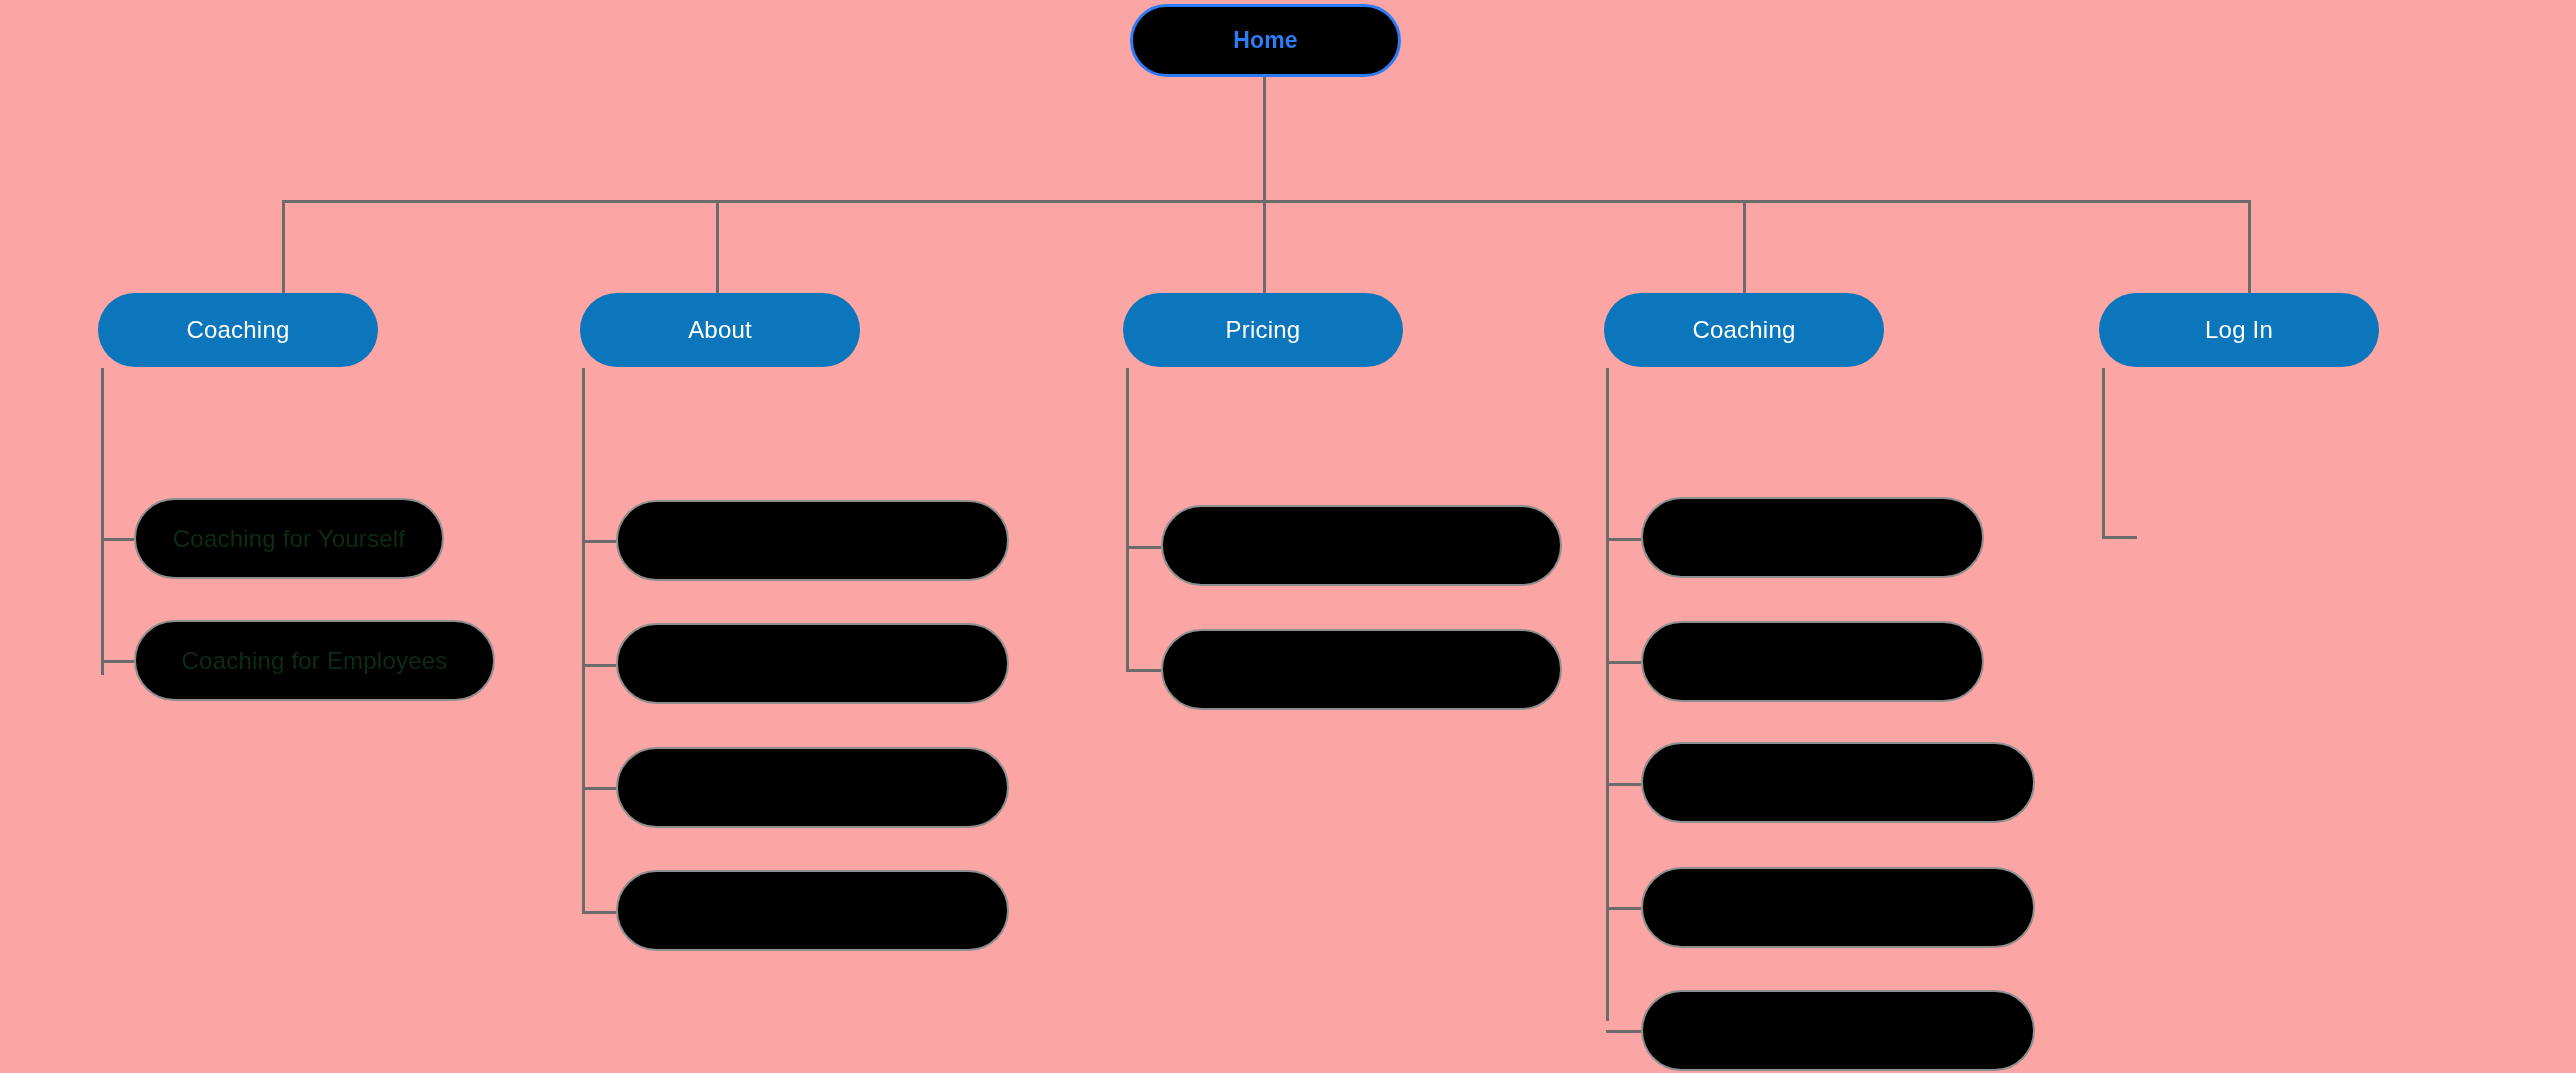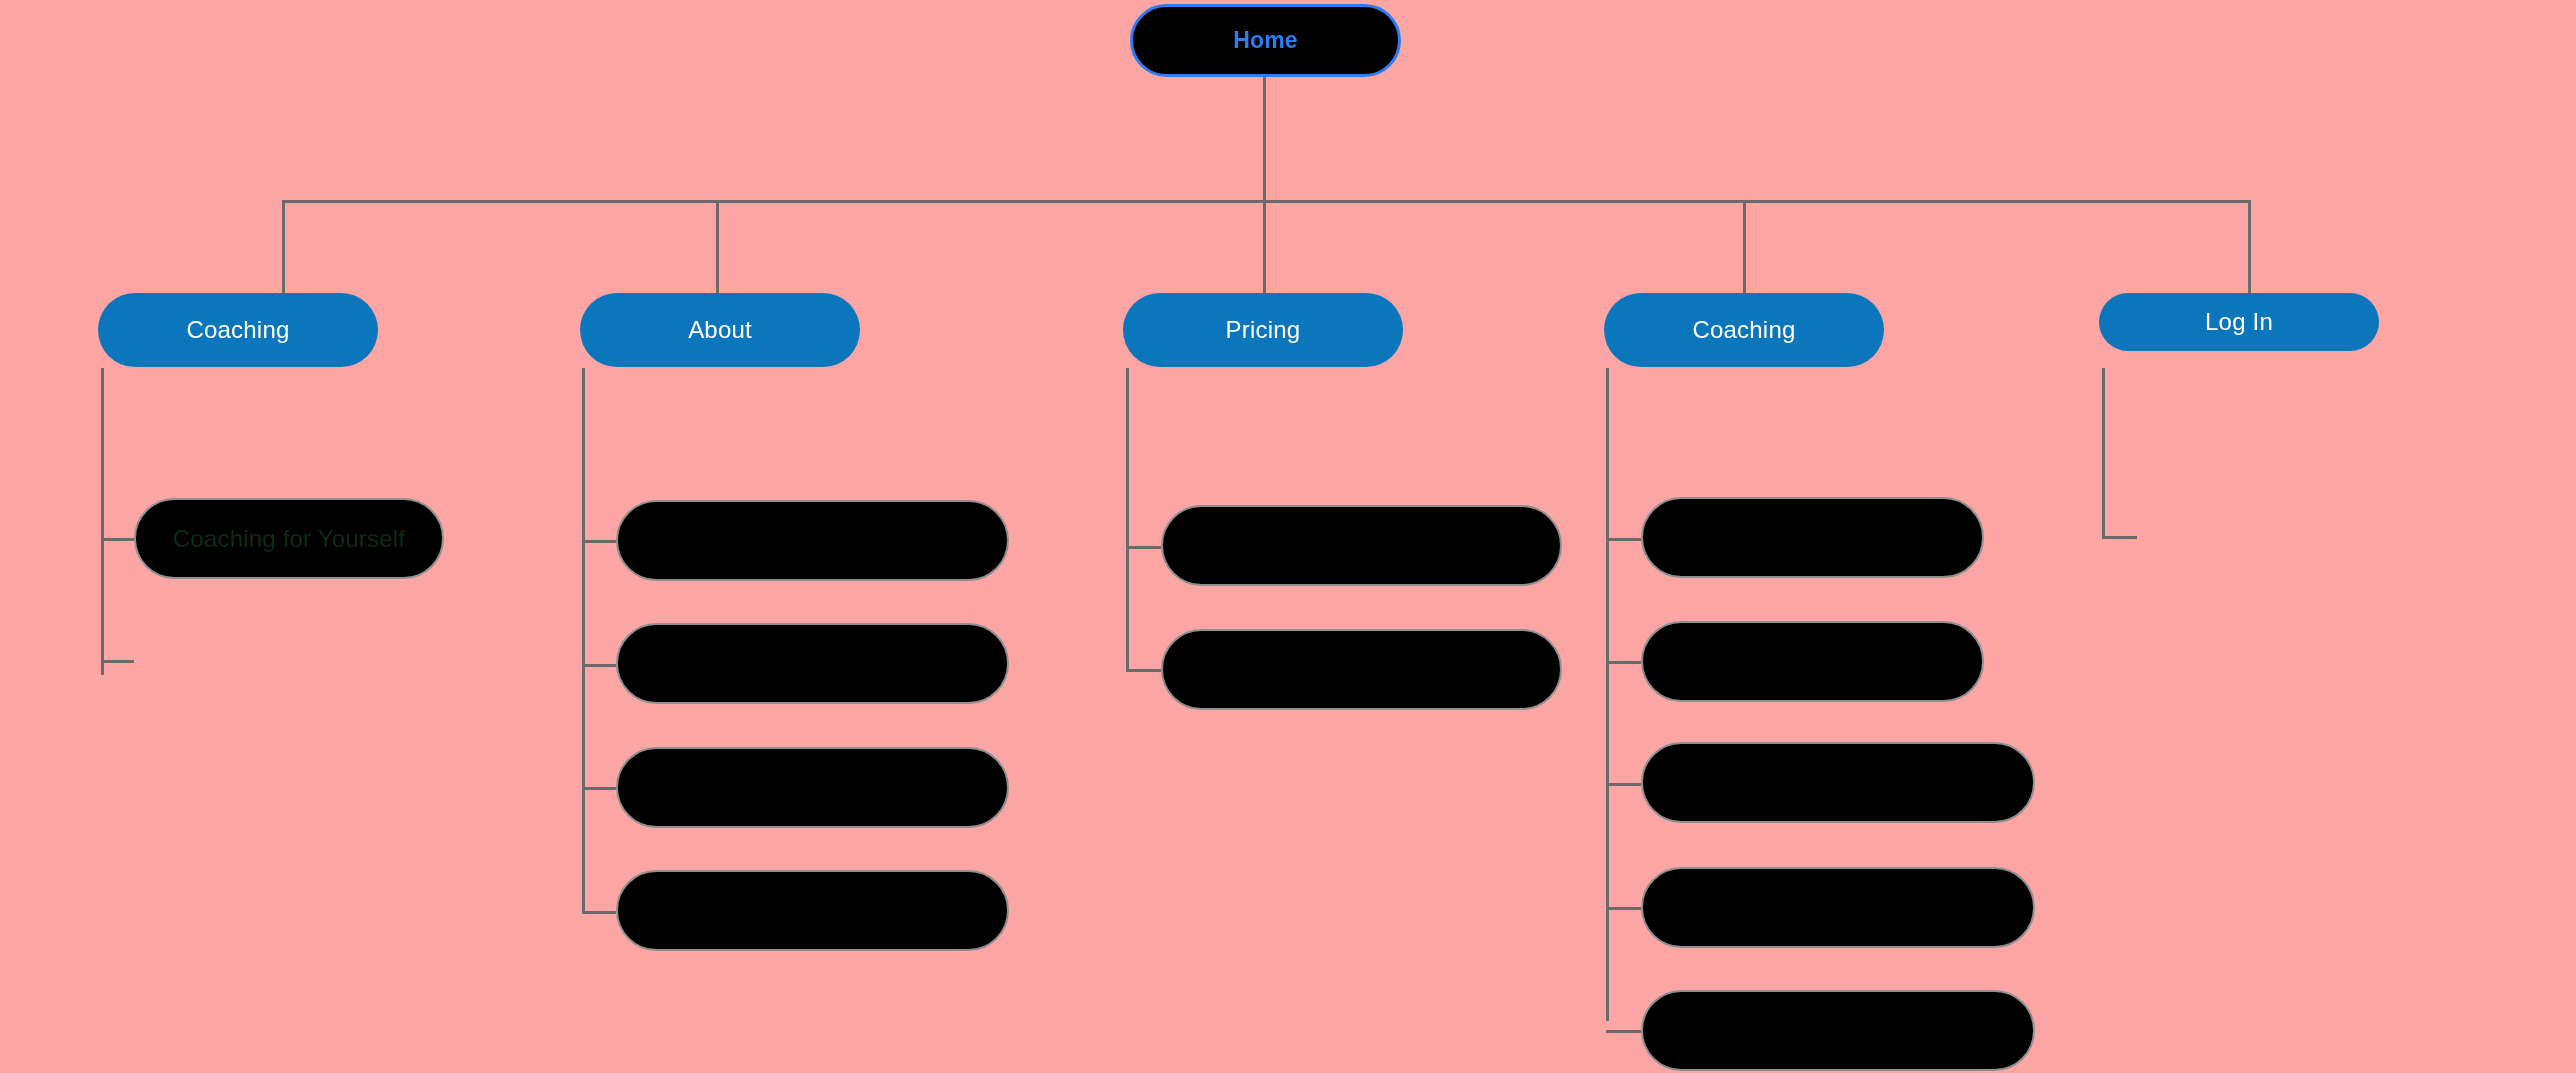--- a/index.html
+++ b/index.html
@@ -84,28 +84,29 @@
   <div class="line v" style="left:2248px; top:200px; height:93px;"></div>
 
   <div class="node primary" style="left:98px; top:293px; width:280px; height:74px;">Coaching</div>
 
   <div class="node primary" style="left:580px; top:293px; width:280px; height:74px;">About</div>
 
   <div class="node primary" style="left:1123px; top:293px; width:280px; height:74px;">Pricing</div>
 
   <div class="node primary" style="left:1604px; top:293px; width:280px; height:74px;">Coaching</div>
 
-  <div class="node primary" style="left:2099px; top:293px; width:280px; height:58px;text-align:right;">Log In</div>
+  <div class="node primary" style="left:2099px; top:293px; width:280px; height:74px;text-align:right;">Log In</div>
 
   <div class="line v" style="left:101px; top:368px; height:307px;"></div>
   <div class="line h" style="left:101px; top:538px; width:33px;"></div>
   <div class="line h" style="left:101px; top:660px; width:33px;"></div>
 
   <div class="node leaf" style="left:134px; top:498px; width:310px; height:81px;">Coaching for Yourself</div>
 
+  <div class="node leaf" style="left:134px; top:620px; width:361px; height:81px;">Coaching for Employees</div>
 
   <div class="line v" style="left:582px; top:368px; height:545px;"></div>
   <div class="line h" style="left:582px; top:540px; width:34px;"></div>
   <div class="line h" style="left:582px; top:664px; width:34px;"></div>
   <div class="line h" style="left:582px; top:787px; width:34px;"></div>
   <div class="line h" style="left:582px; top:911px; width:34px;"></div>
 
   <div class="node leaf blank" style="left:616px; top:500px; width:393px; height:81px;"></div>
   <div class="node leaf blank" style="left:616px; top:623px; width:393px; height:81px;"></div>
   <div class="node leaf blank" style="left:616px; top:747px; width:393px; height:81px;"></div>

